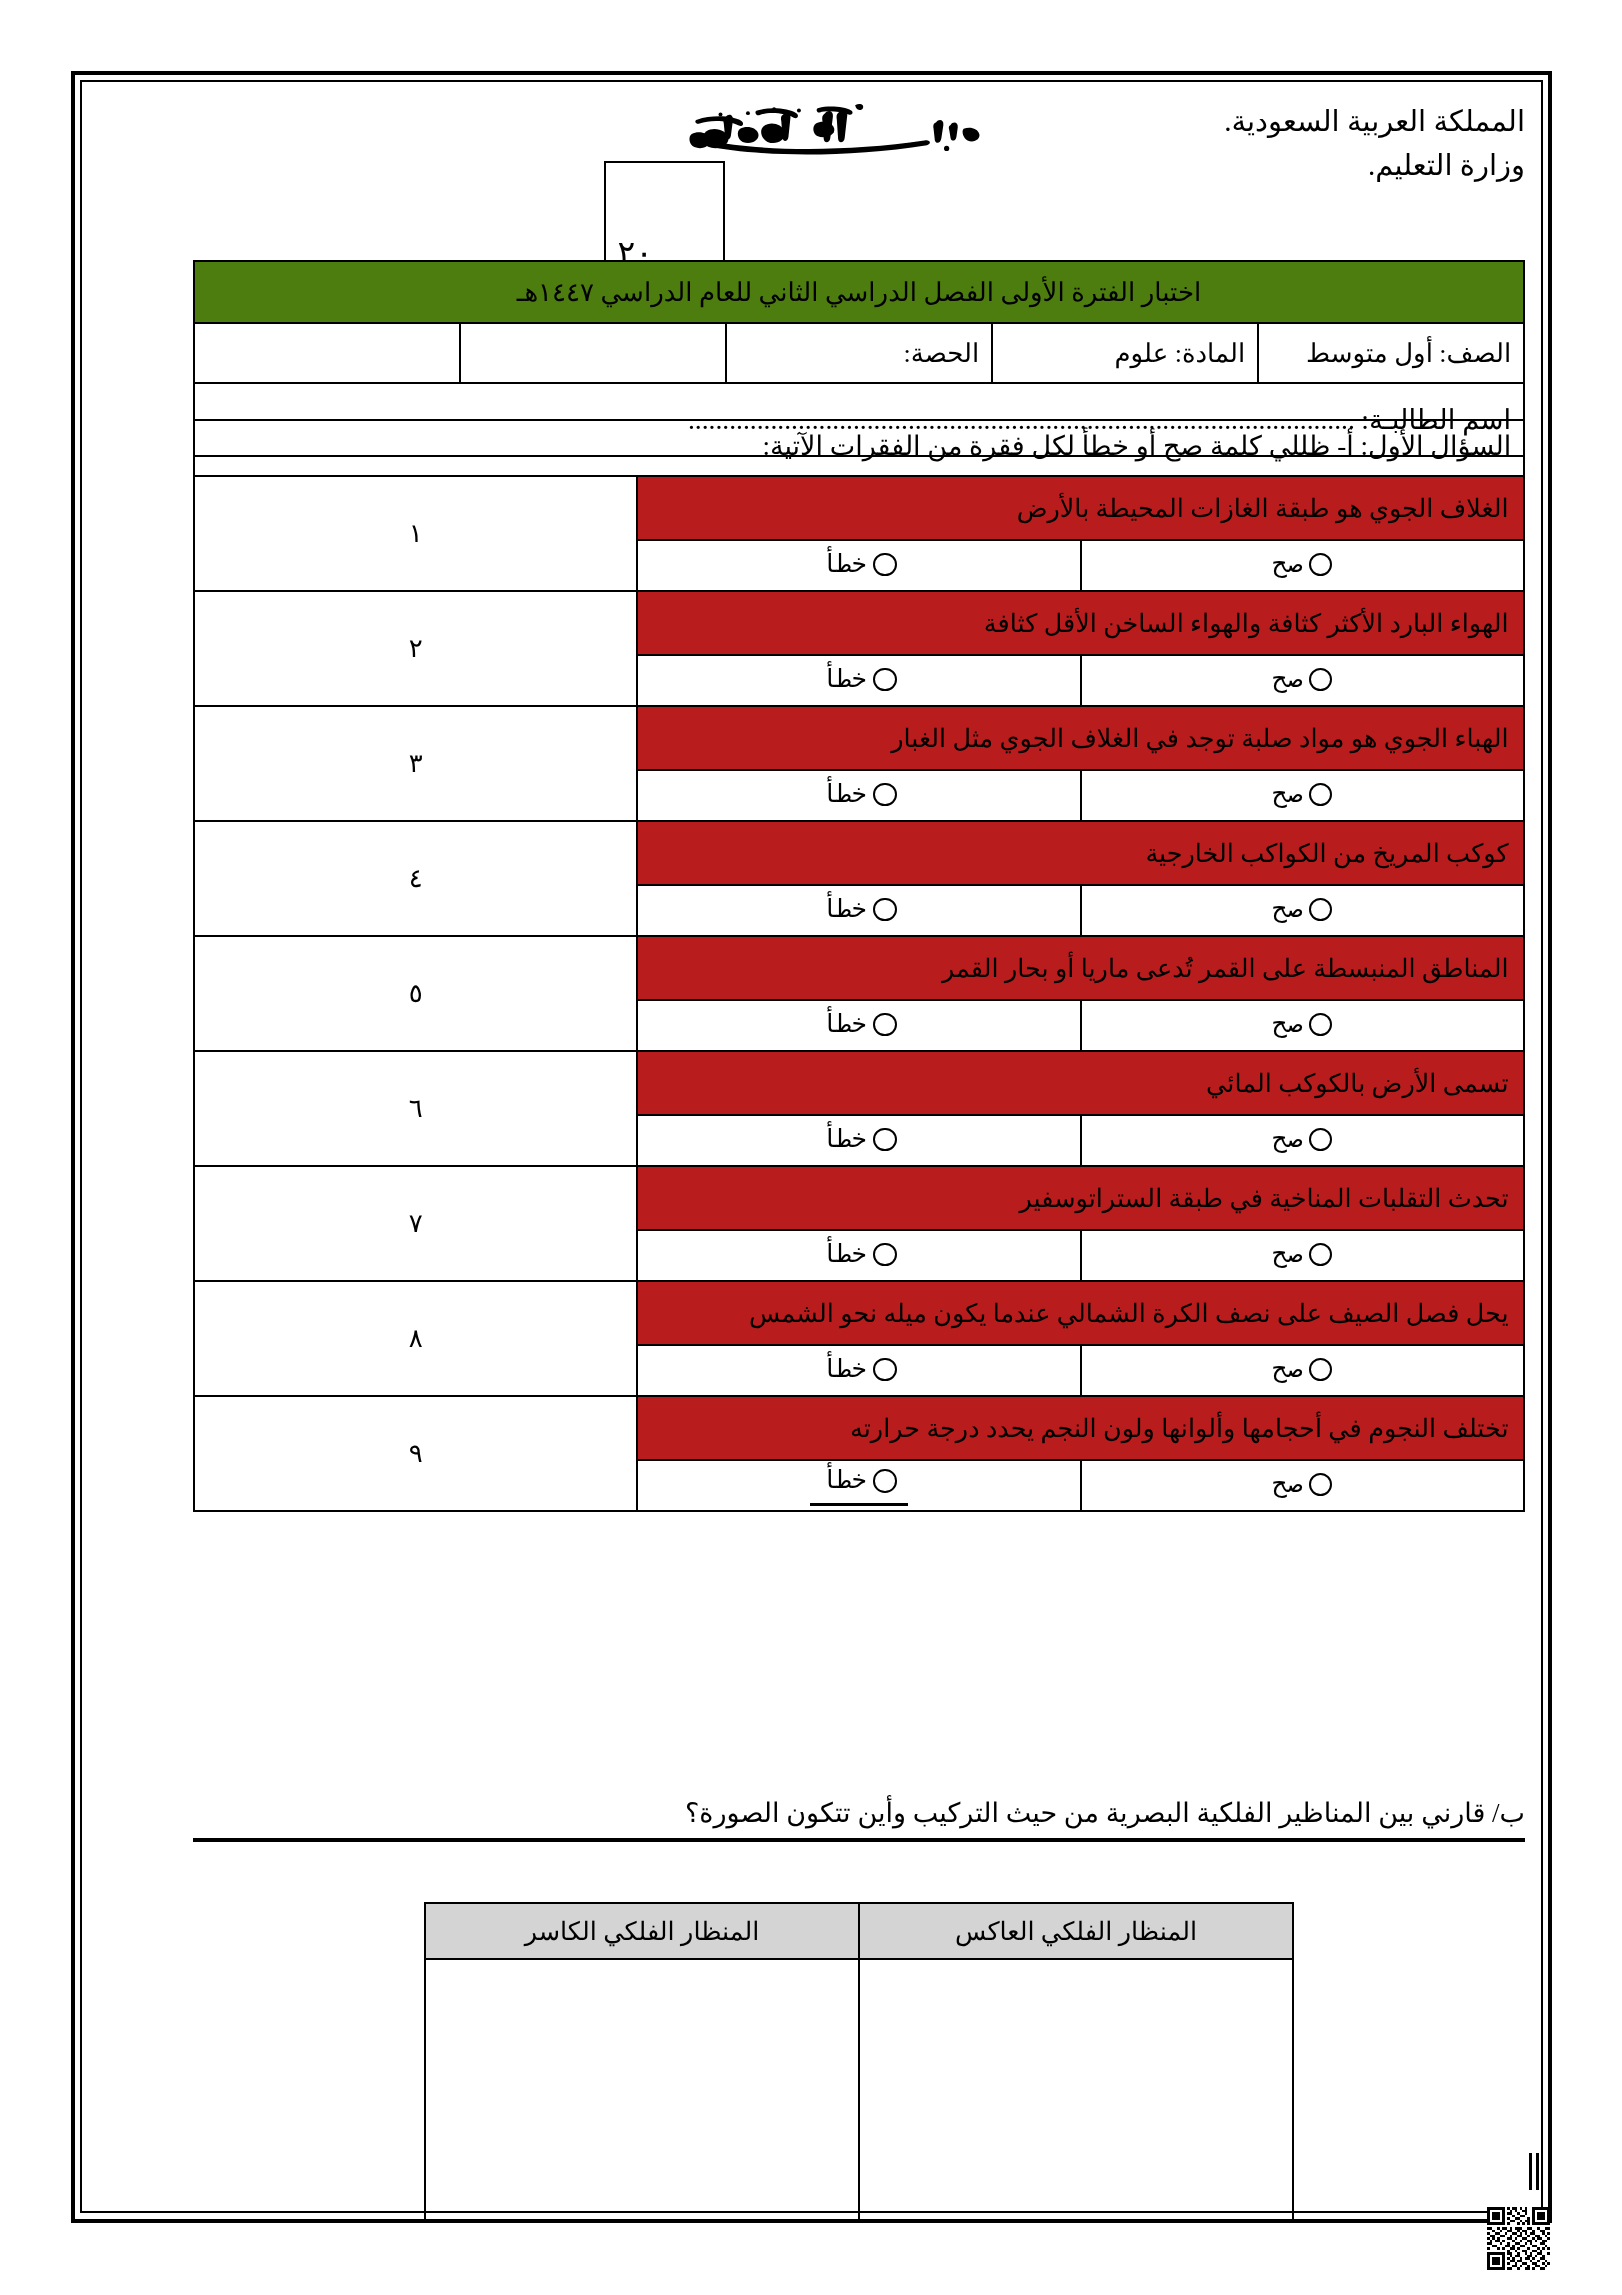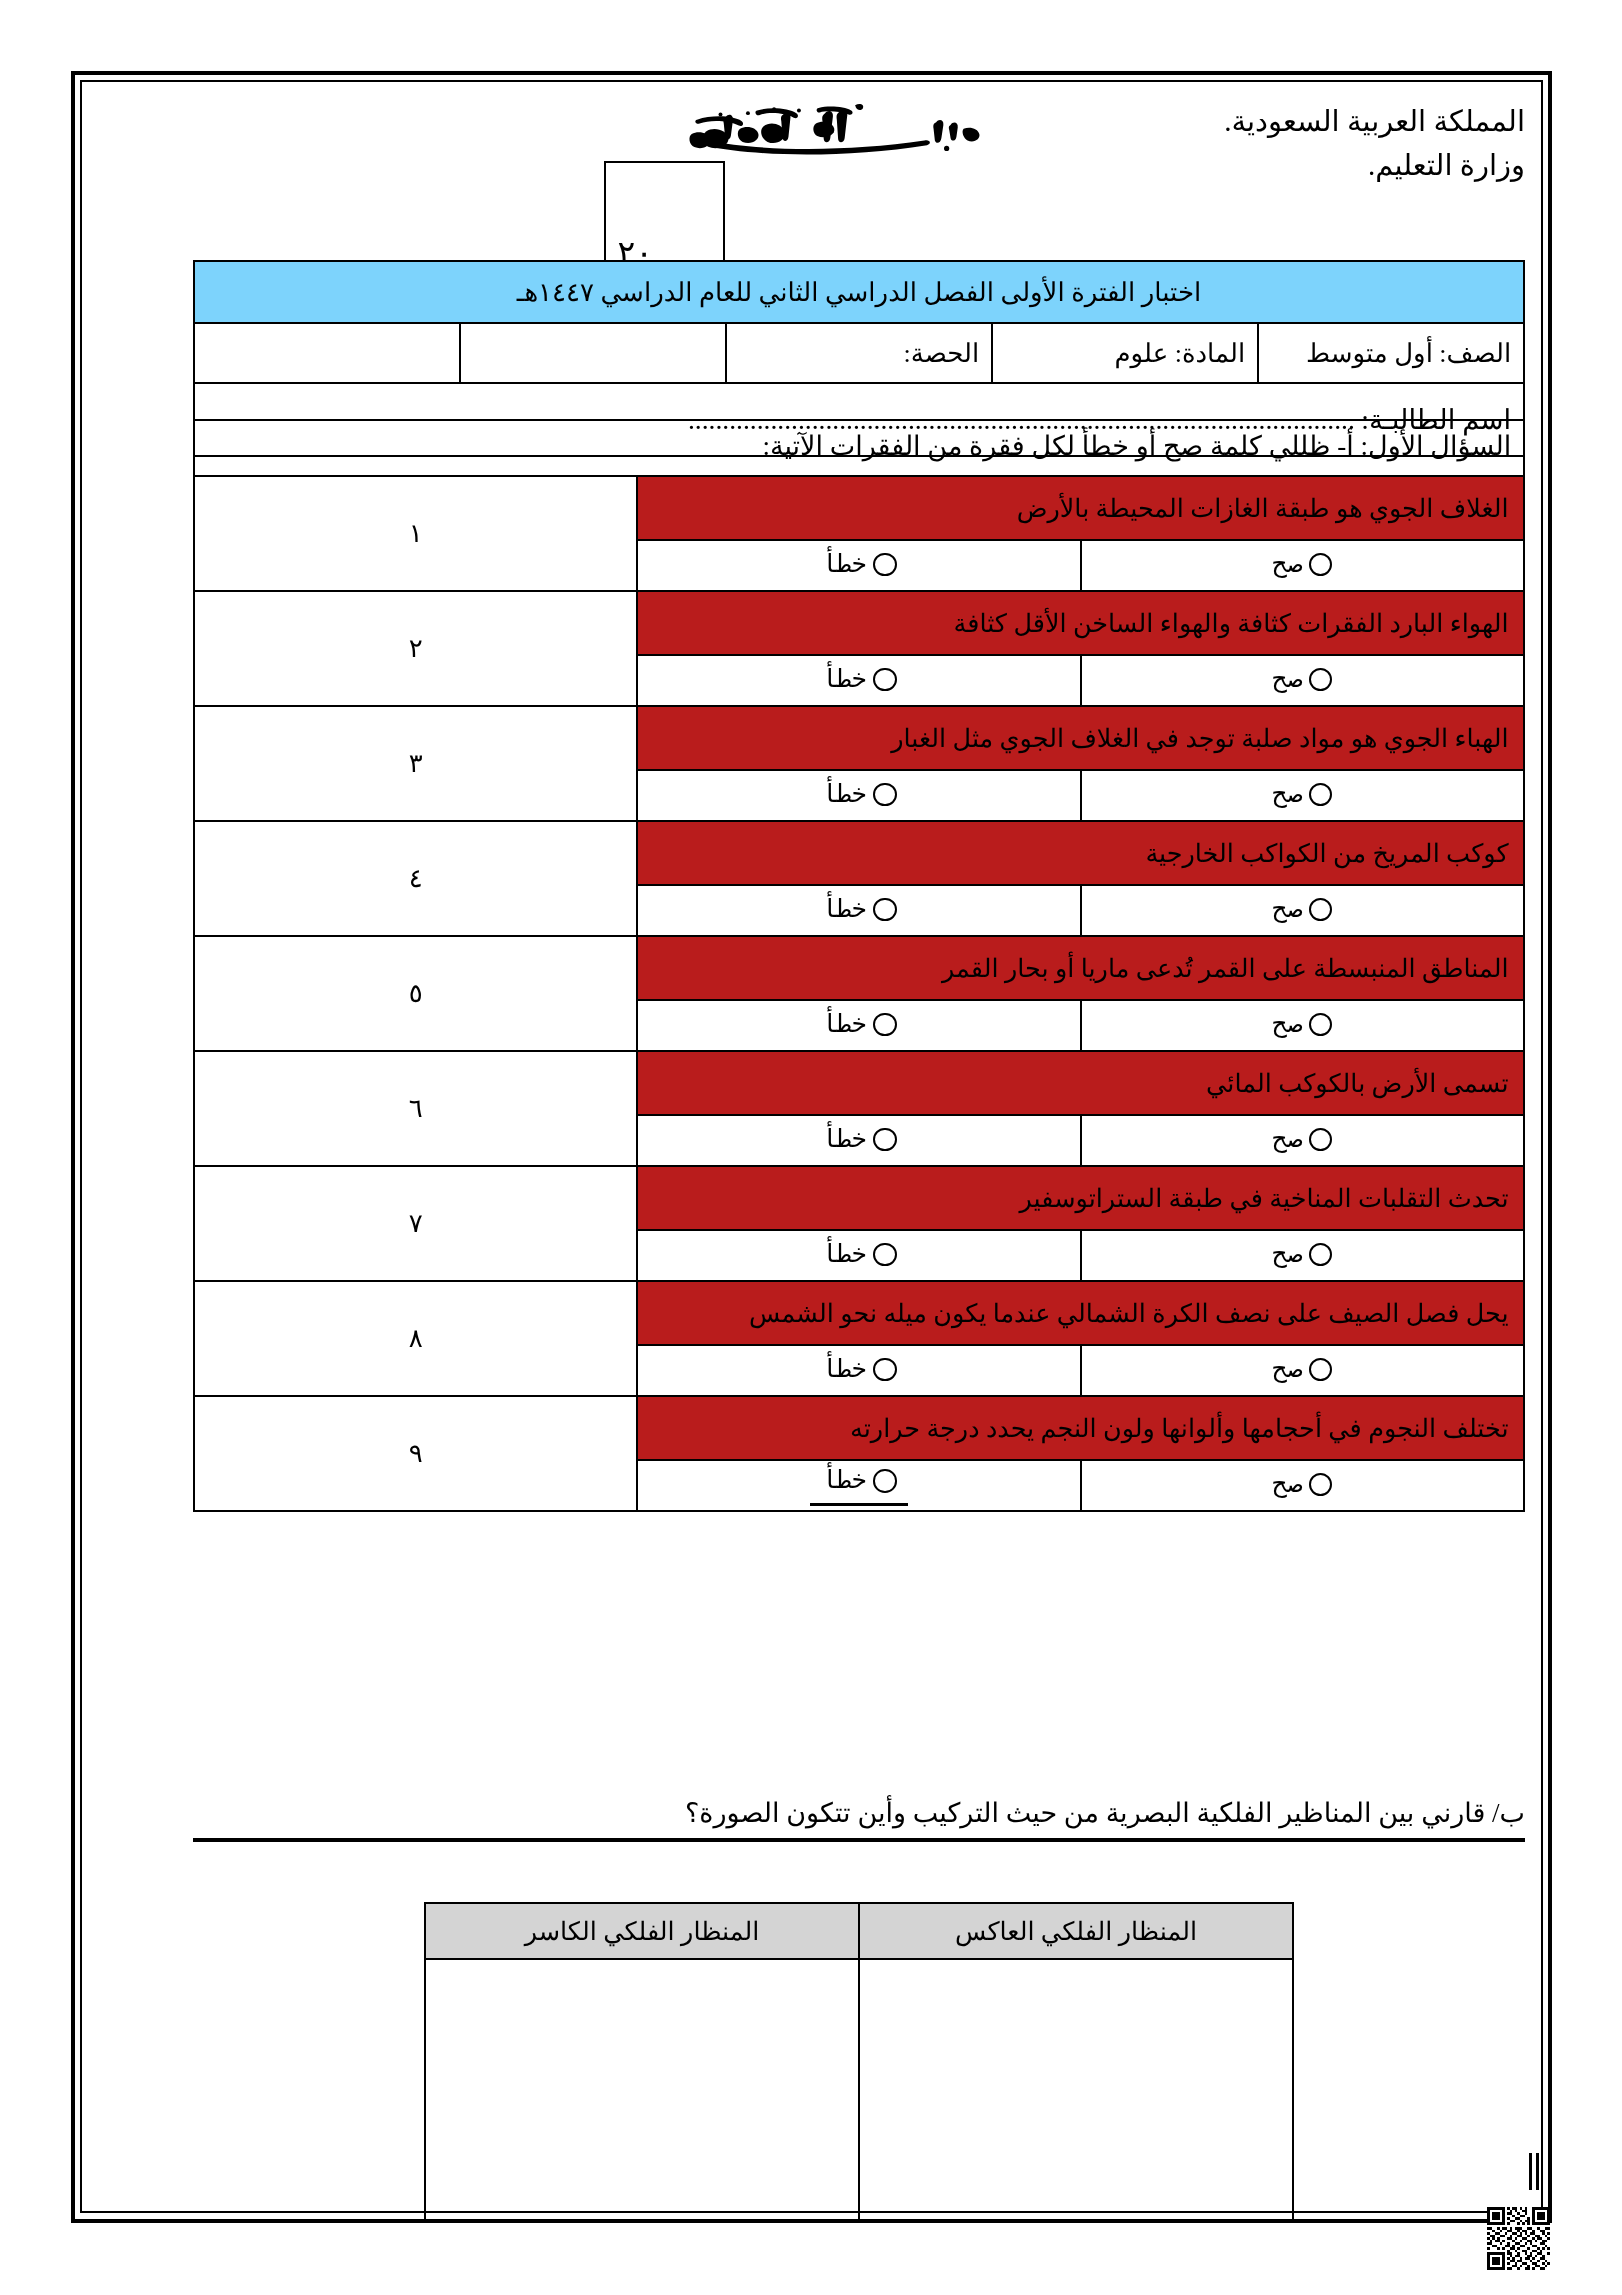--- a/index.html
+++ b/index.html
@@ -103,21 +103,21 @@
     table-layout: fixed;
   }
   .info-table td {
     border: 2.6px solid #000;
     font-size: 26px;
     padding: 0 11.8px;
     vertical-align: middle;
     height: 58px;
   }
   .info-title-cell {
-    background: #7dd3fc;
+    background: #4d7c0f;
     text-align: center;
     font-size: 26px;
     height: 60px !important;
   }
   .info-cell { text-align: right; white-space: nowrap; }
   .name-cell {
     text-align: right;
     height: 71px !important;
     position: relative;
     border-radius: 19px;
@@ -343,21 +343,21 @@
           <td class="opt-cell"><span class="opt-inner">
               <span class="bubble"></span>
               <span>صح</span>
             </span></td>
           <td class="opt-cell"><span class="opt-inner">
               <span class="bubble"></span>
               <span>خطأ</span>
             </span></td>
         </tr>
         <tr>
-          <td class="stmt-cell" colspan="2">الهواء البارد الفقرات كثافة والهواء الساخن الأقل كثافة</td>
+          <td class="stmt-cell" colspan="2">الهواء البارد الأكثر كثافة والهواء الساخن الأقل كثافة</td>
           <td class="num-cell" rowspan="2">٢</td>
         </tr>
         <tr>
           <td class="opt-cell"><span class="opt-inner">
               <span class="bubble"></span>
               <span>صح</span>
             </span></td>
           <td class="opt-cell"><span class="opt-inner">
               <span class="bubble"></span>
               <span>خطأ</span>

